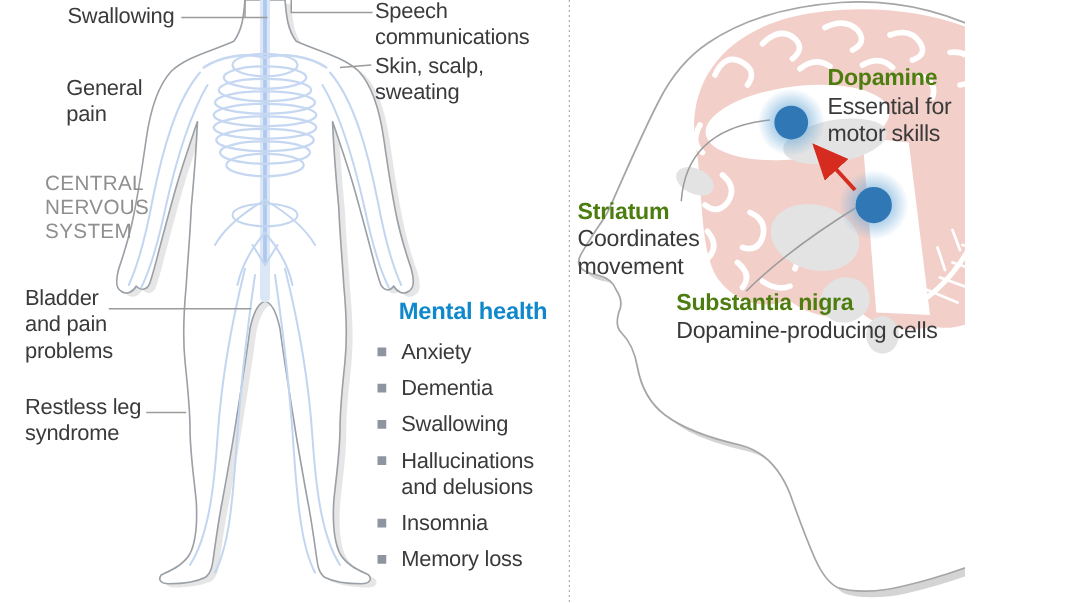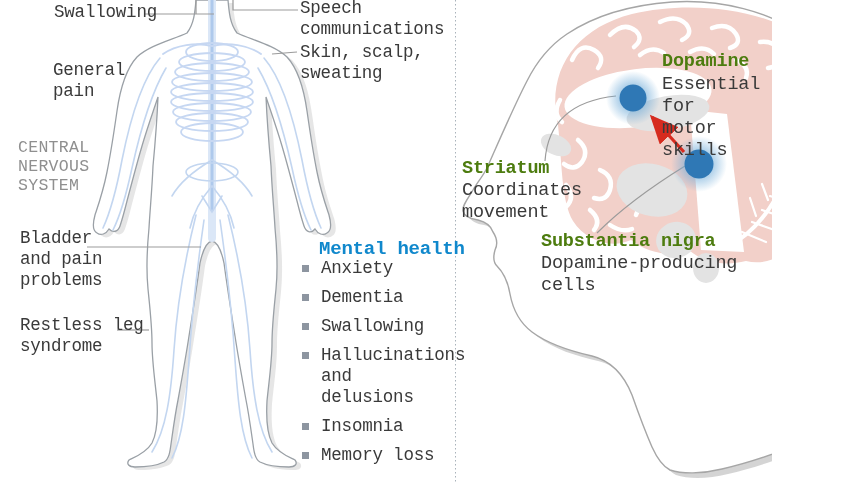--- a/index.html
+++ b/index.html
@@ -1,18 +1,18 @@
 <!DOCTYPE html>
 <html><head>
 <meta charset="utf-8">
 <style>
   html,body { margin:0; padding:0; background:#ffffff; }
   #stage {
     position:relative; width:772px; height:482px; overflow:hidden;
-    background:#ffffff; font-family:Liberation Mono, monospace;
+    background:#ffffff; font-family:Liberation Sans, sans-serif;
   }
   #art { position:absolute; left:0; top:0; }
   .t {
     position:absolute; white-space:pre-line; color:#3a3a3a;
     font-size:17.5px; line-height:21px; letter-spacing:-0.2px;
   }
   .bold { font-weight:700; color:#4d7c0f; }
   .muted { color:#8f8f8f; font-size:16.5px; line-height:19px; letter-spacing:0.3px; }
   .blue-head { color:#1088cc; font-size:19px; font-weight:700;margin-left:16px; }
   .r { font-size:18.5px; line-height:22px; }
@@ -171,32 +171,32 @@
     </g>
   </svg>
 
   <div class="t" style="left:54px; top:2px">Swallowing</div>
   <div class="t" style="left:300px; top:-2px">Speech
 communications</div>
   <div class="t" style="left:300px; top:42px">Skin, scalp,
 sweating</div>
   <div class="t" style="left:53px; top:60px">General
 pain</div>
-  <div class="t muted" style="left:18px; top:138px">CENTRAL
+  <div class="t muted" style="left:36px; top:138px">CENTRAL
 NERVOUS
 SYSTEM</div>
   <div class="t" style="left:20px; top:228px">Bladder
 and pain
 problems</div>
   <div class="t" style="left:20px; top:315px">Restless leg
 syndrome</div>
 
   <div class="t blue-head" style="left:303px; top:239px">Mental health</div>
 
-  <ul id="mh-list" style="position:absolute; left:302px; top:258px">
+  <ul id="mh-list" style="position:absolute; left:302px; top:271px">
     <li><span class="sq"></span><span>Anxiety</span></li>
     <li><span class="sq"></span><span>Dementia</span></li>
     <li><span class="sq"></span><span>Swallowing</span></li>
     <li><span class="sq"></span><span>Hallucinations and delusions</span></li>
     <li><span class="sq"></span><span>Insomnia</span></li>
     <li><span class="sq"></span><span>Memory loss</span></li>
   </ul>
 
   <div class="t r bold" style="left:662px; top:51px">Dopamine</div>
   <div class="t r" style="left:662px; top:74px">Essential for

